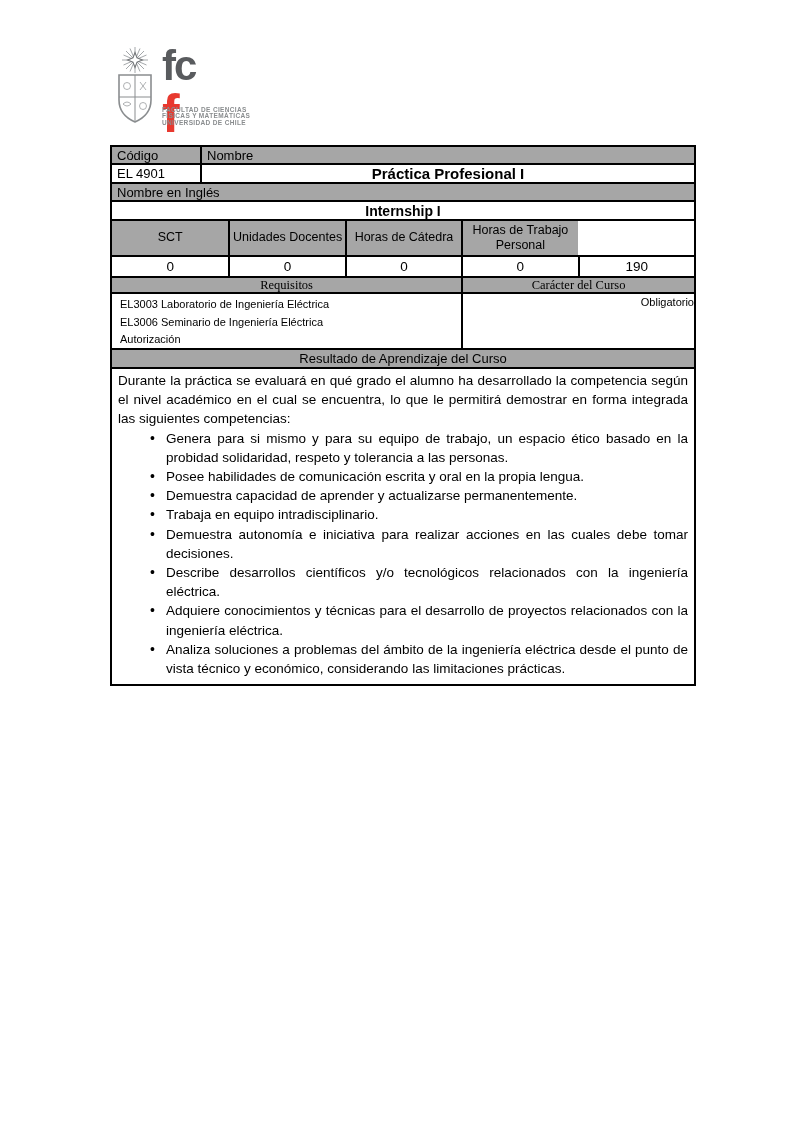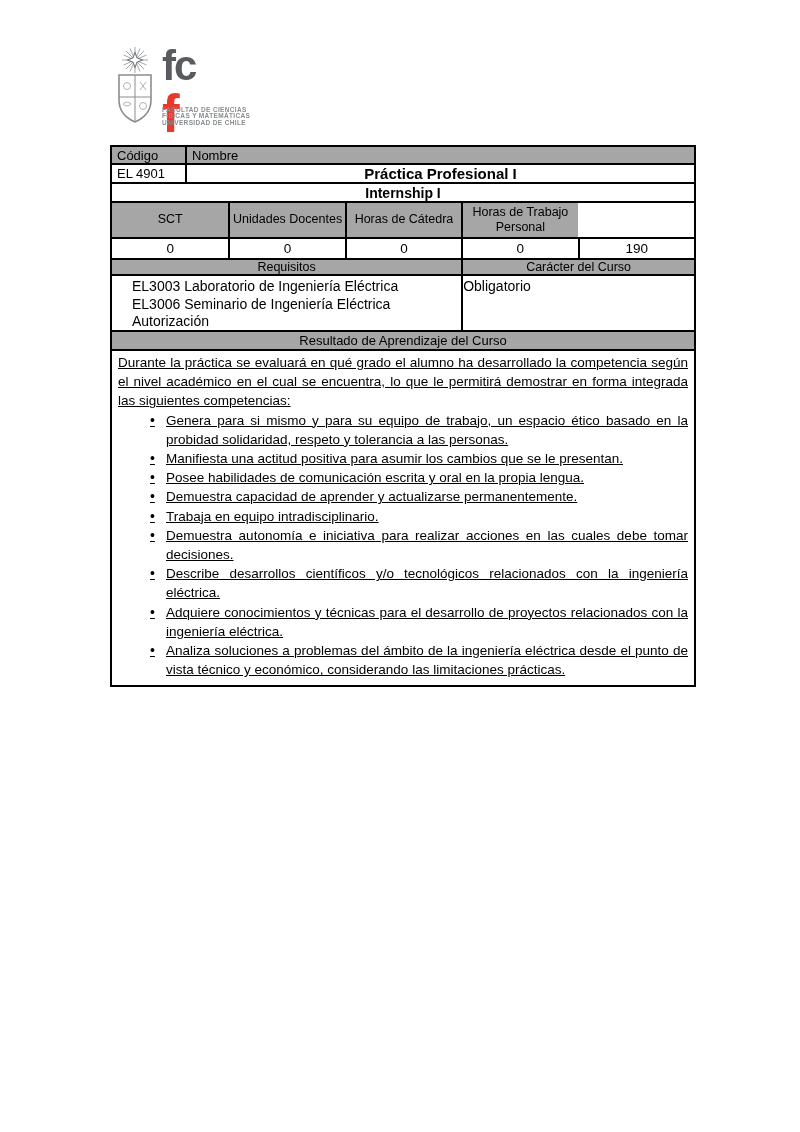--- a/index.html
+++ b/index.html
@@ -31,36 +31,36 @@
   .gray { background:#a6a6a6; }
   .lft { justify-content:flex-start; padding:0 5px; }
   .ctr { justify-content:center; text-align:center; }
 
   .r-codigo { height:16px; font-size:13px; }
   .r-el     { height:17px; font-size:13px; }
   .r-ni     { height:16px; font-size:13px; }
   .r-int    { height:17px; }
   .r-hh     { height:34px; font-size:12.5px; }
   .r-hv     { height:19px; font-size:13.5px; }
-  .r-rc     { height:14px; font-size:12.5px; }
+  .r-rc     { height:14px; font-size:12.5px;font-family:Liberation Serif, serif; }
   .r-rq     { height:54px; }
   .r-res    { height:17px; font-size:13px; }
 
-  .c-cod { width:73px; flex:none; }
+  .c-cod { width:88px; flex:none; }
   .c-rest { flex:1; }
   .c-fifth { width:20%; flex:none; line-height:15.5px; }
   .c-60 { width:60%; flex:none; }
   .c-40 { width:40%; flex:none; }
 
   .bold-name { font-weight:bold; font-size:15px; }
   .bold-name-sm { font-weight:bold; font-size:14px; }
 
-  .req-list { display:block; align-self:flex-start; padding:2px 20px; font-size:14px; line-height:17.5px; }
+  .req-list { display:block; align-self:flex-start; padding:2px 8px; font-size:11px; line-height:17.5px; }
   .req-line { white-space:nowrap; }
-  .caracter-val { align-self:flex-start; width:100%; text-align:left; padding-top:2px; font-size:14px; }
+  .caracter-val { align-self:flex-start; width:100%; text-align:right; padding-top:2px; font-size:11px; }
 
   
   .body-cell { padding:2px 6px 6px 6px; font-size:13.5px; line-height:19.2px; }
   .intro { text-align:justify; }
   .bullets { margin-top:0; }
   .bullet { display:flex; }
   .bullet .dot { flex:none; width:16px; margin-left:32px; text-align:left; }
   .bullet .dot::before { content:"\2022"; font-size:14px; }
   .bullet .btxt { flex:1; text-align:justify; }
 </style>
@@ -113,20 +113,23 @@
     <div class="row r-codigo">
       <div class="cell gray lft c-cod">Código</div>
       <div class="cell gray lft c-rest">Nombre</div>
     </div>
 
     <div class="row r-el">
       <div class="cell lft c-cod">EL 4901</div>
       <div class="cell ctr c-rest bold-name">Práctica Profesional I</div>
     </div>
 
+    <div class="row r-ni">
+      <div class="cell gray lft c-rest">Nombre en Inglés</div>
+    </div>
 
     <div class="row r-int">
       <div class="cell ctr c-rest bold-name-sm">Internship I</div>
     </div>
 
     <div class="row r-hh">
       <div class="cell gray ctr c-fifth">SCT</div>
       <div class="cell gray ctr c-fifth">Unidades Docentes</div>
       <div class="cell gray ctr c-fifth">Horas de Cátedra</div>
       <div class="cell gray ctr c-fifth">Horas de Trabajo Personal</div>
@@ -156,34 +159,30 @@
       <div class="cell c-40">
         <div class="caracter-val">Obligatorio</div>
       </div>
     </div>
 
     <div class="row r-res">
       <div class="cell gray ctr c-rest">Resultado de Aprendizaje del Curso</div>
     </div>
 
     <div class="row">
-      <div class="cell c-rest" style="display:block;text-decoration:underline;">
+      <div class="cell c-rest" style="display:block;">
         <div class="body-cell">
           <div class="intro">Durante la práctica se evaluará en qué grado el alumno ha desarrollado la competencia según el nivel académico en el cual se encuentra, lo que le permitirá demostrar en forma integrada las siguientes competencias:</div>
           <div class="bullets">
             <div class="bullet">
                 <span class="dot"></span>
                 <span class="btxt">Genera para si mismo y para su equipo de trabajo, un espacio ético basado en la probidad solidaridad, respeto y tolerancia a las personas.</span>
               </div>
             <div class="bullet">
                 <span class="dot"></span>
-                <span class="btxt">Manifiesta una actitud positiva para asumir los cambios que se le presentan.</span>
-              </div>
-            <div class="bullet">
-                <span class="dot"></span>
                 <span class="btxt">Posee habilidades de comunicación escrita y oral en la propia lengua.</span>
               </div>
             <div class="bullet">
                 <span class="dot"></span>
                 <span class="btxt">Demuestra capacidad de aprender y actualizarse permanentemente.</span>
               </div>
             <div class="bullet">
                 <span class="dot"></span>
                 <span class="btxt">Trabaja en equipo intradisciplinario.</span>
               </div>

